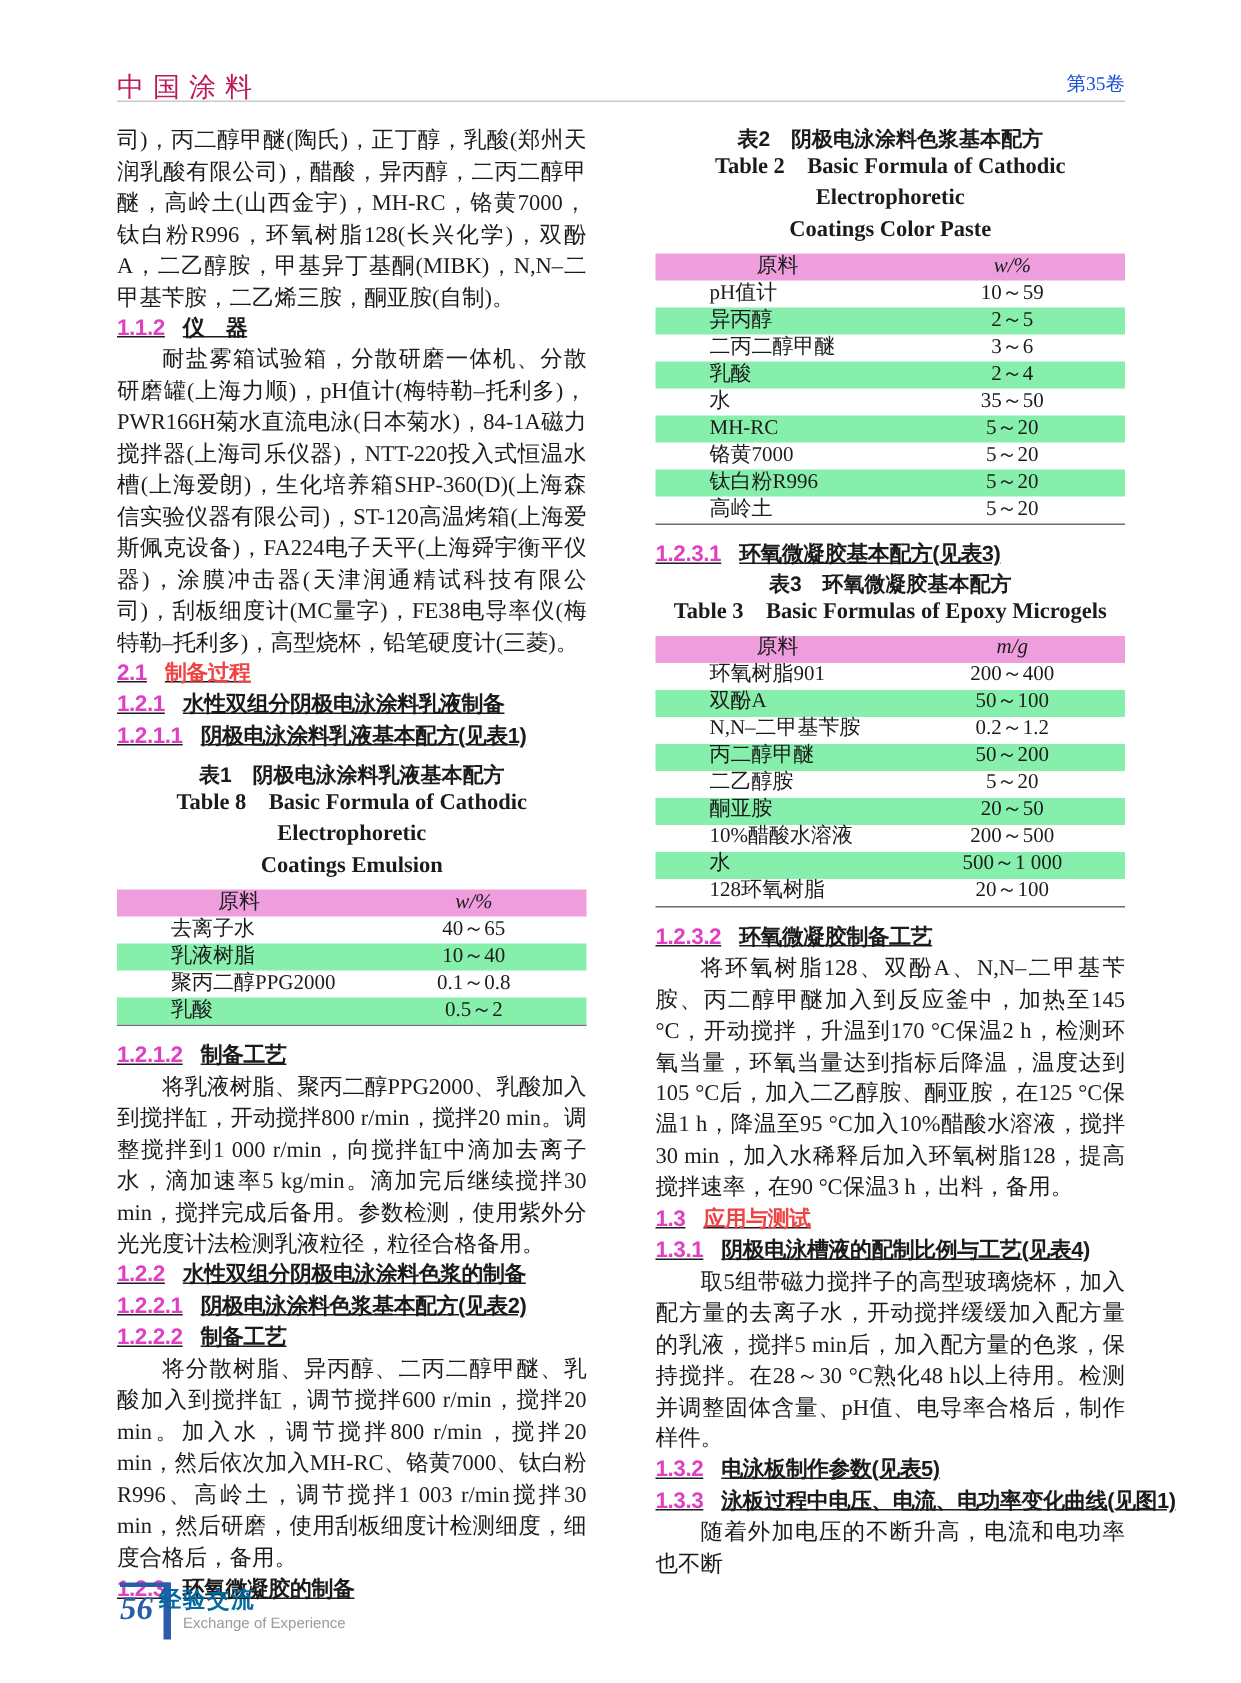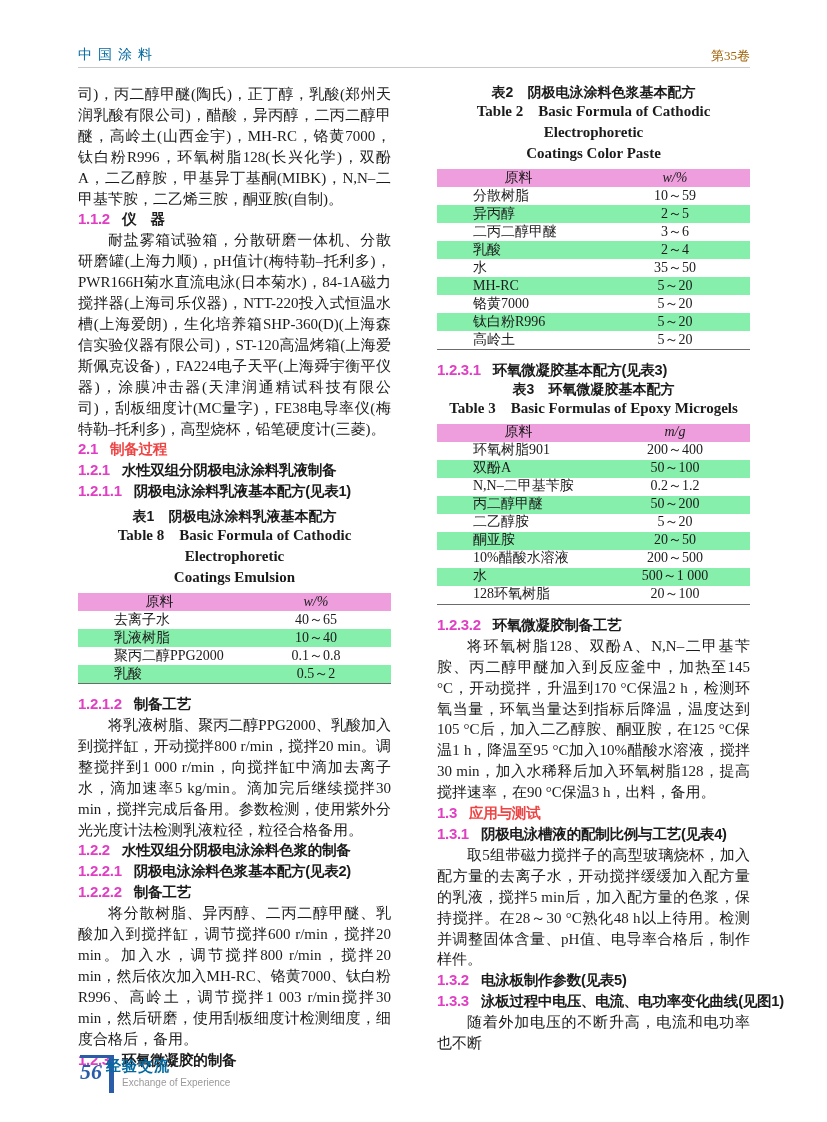--- a/index.html
+++ b/index.html
@@ -1,34 +1,34 @@
 <!DOCTYPE html>
 <html><head>
 <meta charset="utf-8">
 <style>
   html,body{margin:0;padding:0;background:#ffffff;}
   .page{position:relative;width:827px;height:1122px;background:#ffffff;overflow:hidden;
         font-family:"Liberation Serif",serif;color:#1b1b1b;}
 
   
-  .run-head-journal{position:absolute;left:78px;top:46px;font-size:14px;color:#0369a1;
+  .run-head-journal{position:absolute;left:78px;top:46px;font-size:18px;color:#be185d;
         letter-spacing:6px;font-family:"Liberation Sans",sans-serif;font-weight:500;}
-  .run-head-volume{position:absolute;right:77px;top:47px;font-size:13px;color:#a16207;}
+  .run-head-volume{position:absolute;right:77px;top:47px;font-size:13px;color:#1d4ed8;}
   .head-rule{position:absolute;left:78px;width:672px;top:67px;height:1px;background:#c9c9c9;}
 
   
   .col{position:absolute;top:84px;width:313px;font-size:15px;line-height:20.9px;text-align:justify;}
   .col-left{left:78px;}
   .col-right{left:437px;}
 
   .para{margin:0;text-indent:2em;}
   .para.noindent{text-indent:0;}
 
   
-  .hd{line-height:20.9px;white-space:nowrap;letter-spacing:-0.3px;}
+  .hd{line-height:20.9px;white-space:nowrap;letter-spacing:-0.3px;text-decoration:underline;}
   .hnum{color:#E03FC3;font-family:"Liberation Sans",sans-serif;font-weight:600;margin-right:12px;}
   .htitle{font-weight:bold;font-family:"Liberation Sans",sans-serif;font-size:14.6px;}
   .hd.lvl2 .htitle{color:#ef4444;}
 
   
   .tbl-block{margin:6px 0 10px;text-align:center;}
   .tbl-title-cn{font-family:"Liberation Sans",sans-serif;font-weight:bold;font-size:14px;line-height:17px;}
   .tbl-title-en{font-family:"Liberation Serif",serif;font-weight:bold;font-size:15px;line-height:21px;}
   .tbl{margin-top:5px;border-bottom:1.5px solid #6b6b6b;text-align:left;}
   .trow{display:flex;height:18px;align-items:center;font-size:14px;}
@@ -137,21 +137,21 @@
       <div class="tbl-title-en">
         <div>Table 2　Basic Formula of Cathodic Electrophoretic</div>
         <div>Coatings Color Paste</div>
       </div>
       <div class="tbl">
           <div class="trow head">
             <span class="c1">原料</span>
             <span class="c2">w/%</span>
           </div>
           <div class="trow">
-            <span class="c1">分散树脂</span>
+            <span class="c1">pH值计</span>
             <span class="c2">10～59</span>
           </div>
           <div class="trow alt">
             <span class="c1">异丙醇</span>
             <span class="c2">2～5</span>
           </div>
           <div class="trow">
             <span class="c1">二丙二醇甲醚</span>
             <span class="c2">3～6</span>
           </div>

